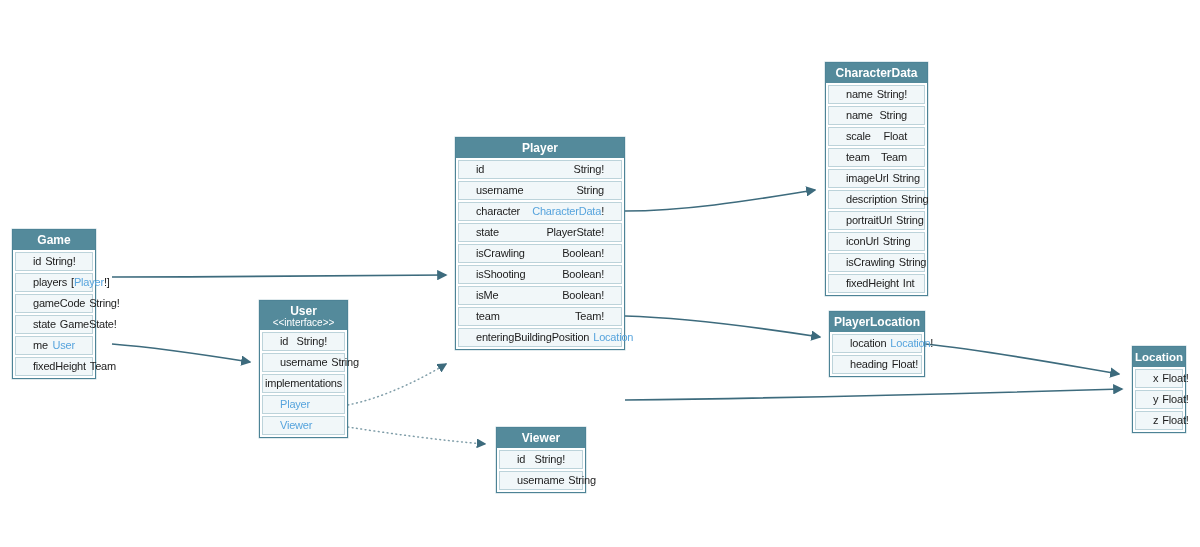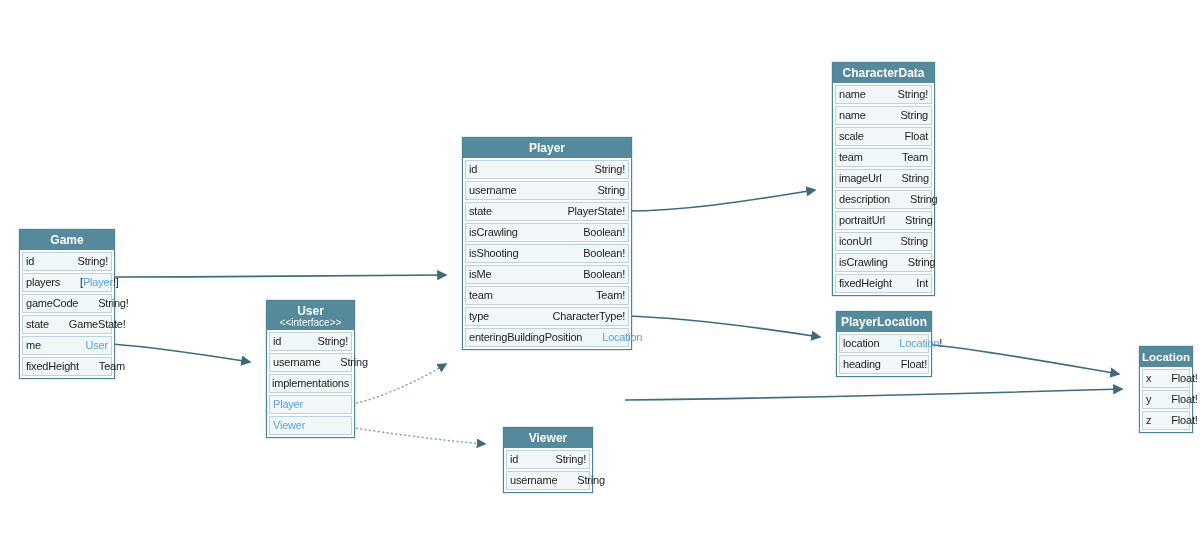--- a/index.html
+++ b/index.html
@@ -7,32 +7,31 @@
     width:1200px;height:547px;position:relative;overflow:hidden;
     font-family:"Liberation Sans", sans-serif;
     -webkit-font-smoothing:antialiased;
   }
   .canvas{position:absolute;inset:0;}
   svg.edges{position:absolute;left:0;top:0;z-index:0;pointer-events:none;}
   .type-table{
     position:absolute;z-index:1;background:#ffffff;
     border:1px solid #4d8396;box-sizing:border-box;
     box-shadow:0 0 0 0.5px rgba(77,131,150,.35);
-    margin-left:7px;
   }
   .thead{
     background:#548a9b;color:#ffffff;text-align:center;
     font-weight:bold;font-size:12px;line-height:16px;padding:2px 2px;
     white-space:nowrap;
   }
   .thead .subtitle{display:block;font-size:10px;line-height:10px;font-weight:normal;margin-top:-1px;}
   .rows{display:block;}
   .row{
-    display:flex;justify-content:space-between;align-items:center;gap:20px;
-    margin:2px;padding:1px 3px;height:15px;line-height:15px;
+    display:flex;justify-content:space-between;align-items:center;gap:4px;
+    margin:2px;padding:1px 17px;height:15px;line-height:15px;
     background:#f1f7f9;border:1px solid #bcd3da;box-sizing:content-box;
     font-size:11px;letter-spacing:-0.2px;color:#1c1c1c;white-space:nowrap;
   }
   .row .field{text-align:left;}
   .row .type{text-align:right;}
   .row.center{justify-content:center;align-items:center;}
   .row.linkrow{justify-content:flex-start;}
   .link{color:#57a4dd;}
   .edge{stroke:#3d6b7d;stroke-width:1.6;fill:none;}
   .edge.dotted{stroke:#7f9da8;stroke-width:1.5;stroke-dasharray:0.8 3.6;stroke-linecap:round;}
@@ -53,21 +52,21 @@
         <path d="M112,344 C150,347 206,355 250,362" class="edge" marker-end="url(#arrowhead)"></path>
         <path d="M625,211 C692,211 764,198 815,190" class="edge" marker-end="url(#arrowhead)"></path>
         <path d="M625,316 C692,318 762,328 820,337" class="edge" marker-end="url(#arrowhead)"></path>
         <path d="M625,400 C790,398 990,393 1122,389" class="edge" marker-end="url(#arrowhead)"></path>
         <path d="M925,344 C992,351 1066,365 1119,374" class="edge" marker-end="url(#arrowhead)"></path>
         <path d="M348,405 C382,398 418,381 446,364" class="edge dotted" marker-end="url(#arrowhead)"></path>
         <path d="M348,427 C392,434 446,441 485,444" class="edge dotted" marker-end="url(#arrowhead)"></path>
       </g>
   </svg>
 
-  <div class="type-table" style="left:12px; top:229px; width:96px;">
+  <div class="type-table" style="left:12px; top:229px; width:84px;">
     <div class="thead"><span>Game</span></div>
     <div class="rows">
         <div class="row">
           <span class="field">id</span>
           <span class="type"><span>String!</span></span>
         </div>
         <div class="row">
           <span class="field">players</span>
           <span class="type"><span>[</span><span class="link">Player</span><span>!]</span></span>
         </div>
@@ -118,44 +117,44 @@
     <div class="rows">
         <div class="row">
           <span class="field">id</span>
           <span class="type"><span>String!</span></span>
         </div>
         <div class="row">
           <span class="field">username</span>
           <span class="type"><span>String</span></span>
         </div>
         <div class="row">
+          <span class="field">character</span>
+          <span class="type"><span class="link">CharacterData</span><span>!</span></span>
+        </div>
+        <div class="row">
           <span class="field">state</span>
           <span class="type"><span>PlayerState!</span></span>
         </div>
         <div class="row">
           <span class="field">isCrawling</span>
           <span class="type"><span>Boolean!</span></span>
         </div>
         <div class="row">
           <span class="field">isShooting</span>
           <span class="type"><span>Boolean!</span></span>
         </div>
         <div class="row">
           <span class="field">isMe</span>
           <span class="type"><span>Boolean!</span></span>
         </div>
         <div class="row">
           <span class="field">team</span>
           <span class="type"><span>Team!</span></span>
         </div>
         <div class="row">
-          <span class="field">type</span>
-          <span class="type"><span>CharacterType!</span></span>
-        </div>
-        <div class="row">
           <span class="field">enteringBuildingPosition</span>
           <span class="type"><span class="link">Location</span></span>
         </div>
       </div>
   </div>
 
   <div class="type-table" style="left:496px; top:427px; width:90px;">
     <div class="thead"><span>Viewer</span></div>
     <div class="rows">
         <div class="row">

